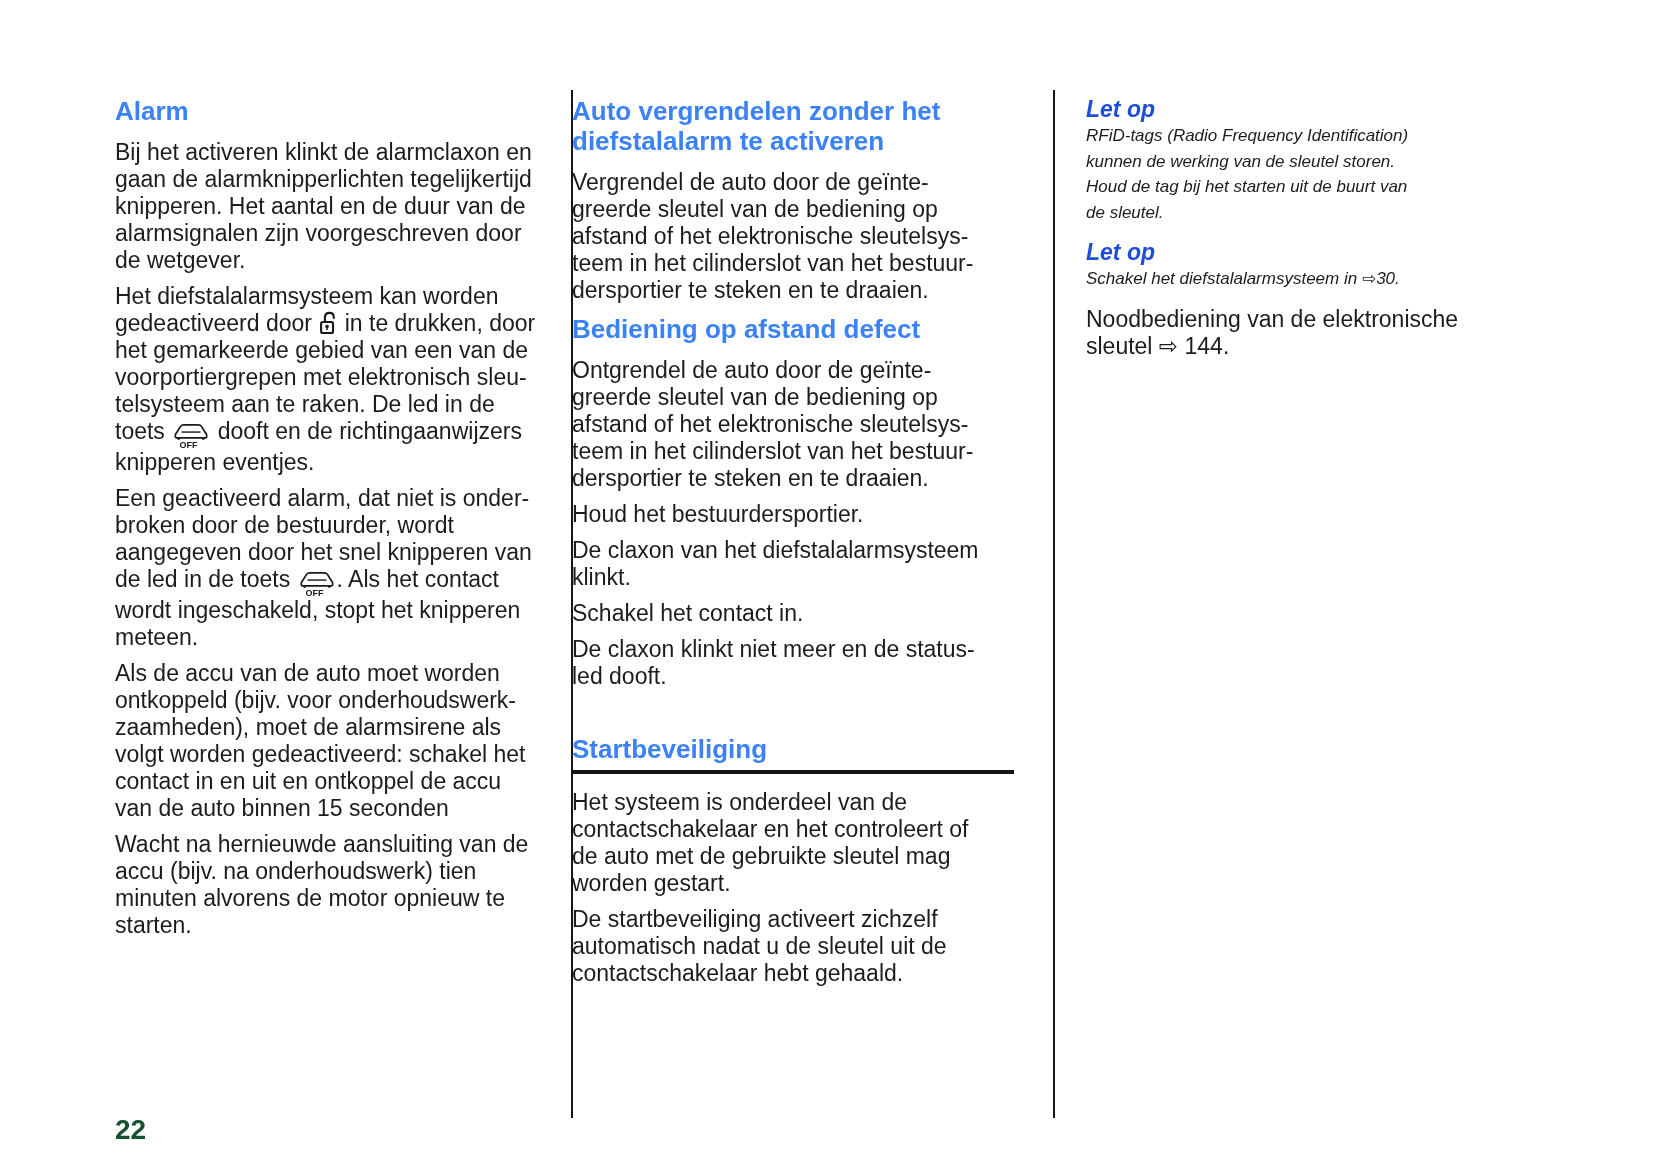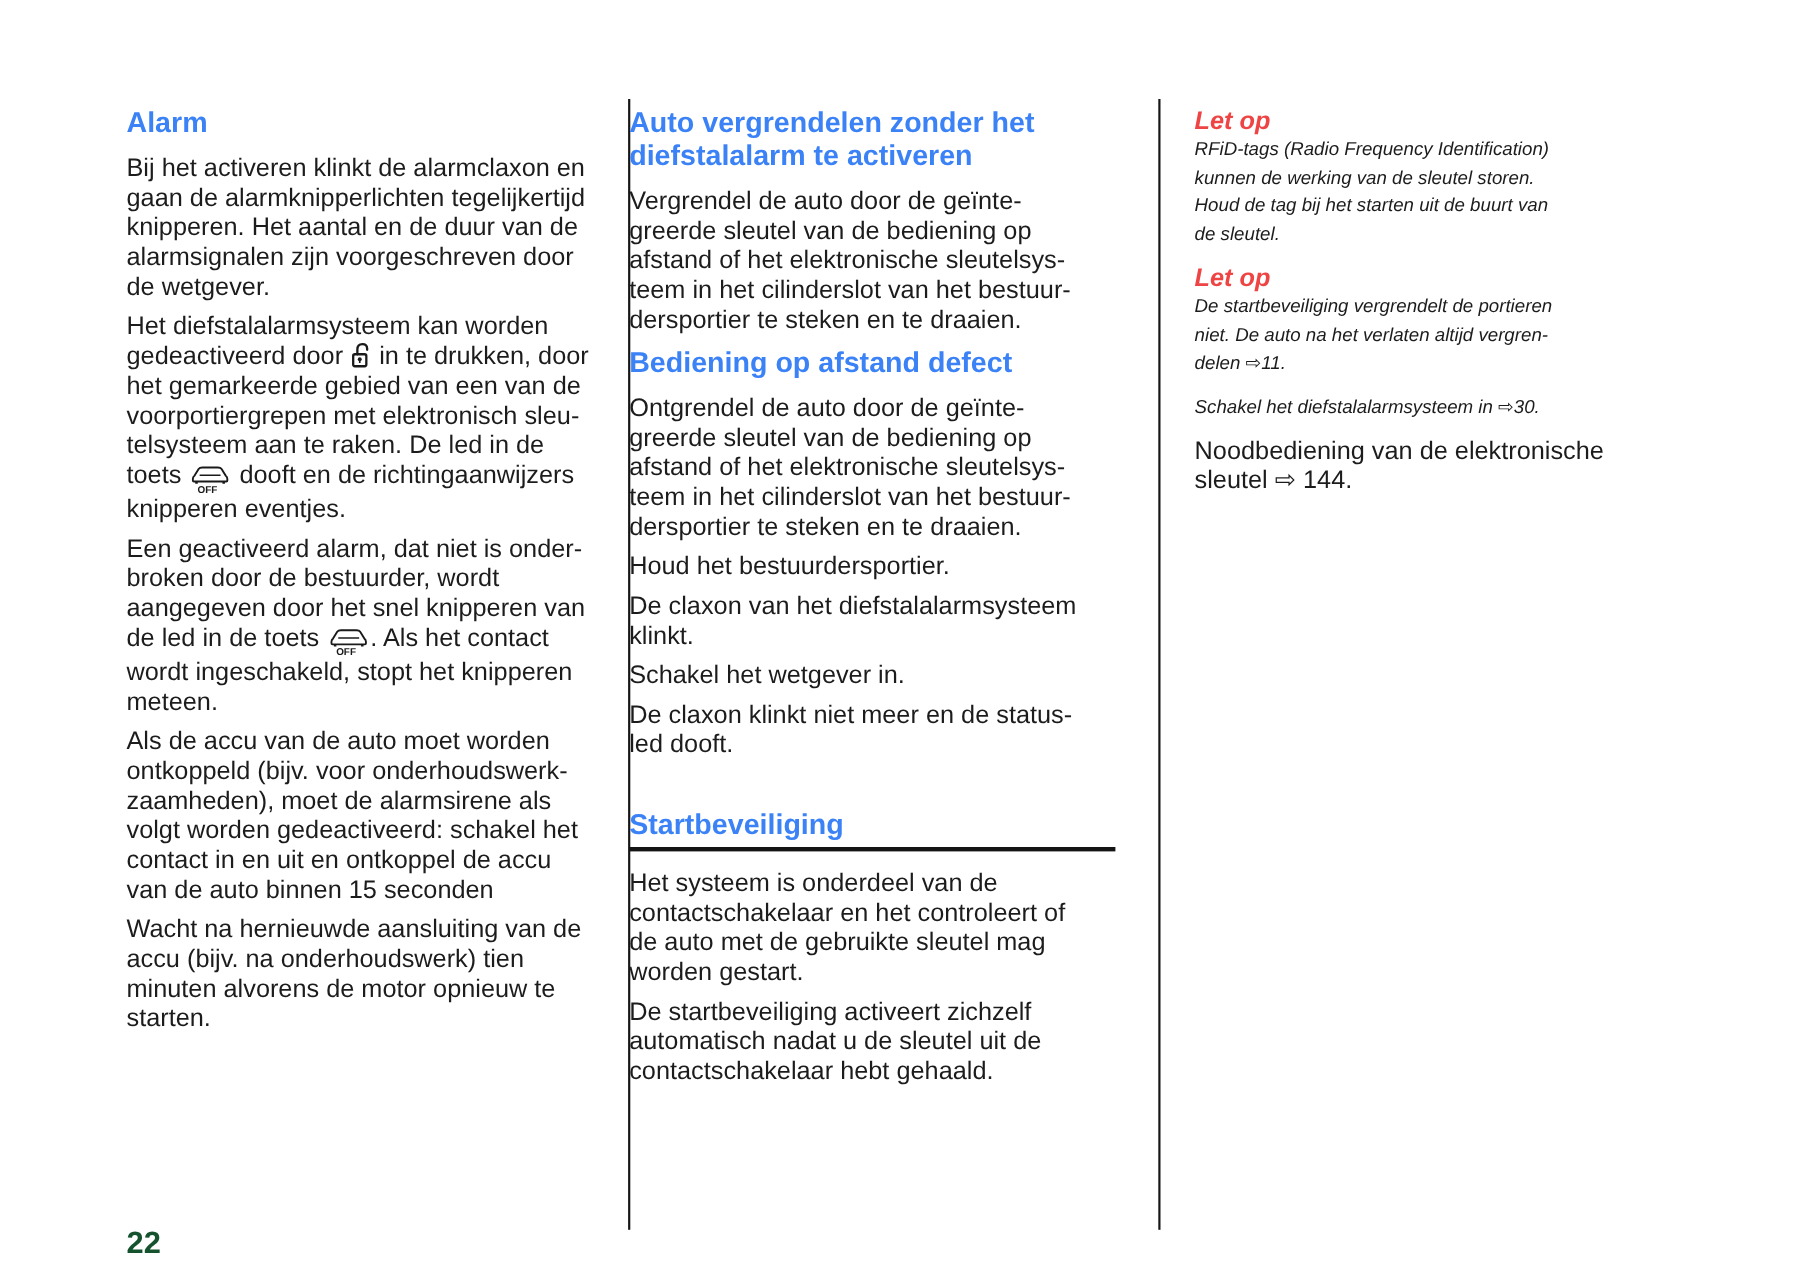--- a/index.html
+++ b/index.html
@@ -40,21 +40,21 @@
   }
   p.body {
     font-size: 23px; line-height: 27px;
     margin: 0 0 9px 0;
     white-space: pre-line;
   }
   .note-title {
     font-size: 23px; line-height: 26px;
     font-weight: bold; font-style: italic;
     margin: 0 0 1px 0;
-    color: #ef4444;
+    color: #1d4ed8;
   }
   p.note-body {
     font-size: 17px; line-height: 25.5px;
     font-style: italic;
     margin: 0 0 14px 0;
     white-space: pre-line;
   }
   p.p-last {
     font-size: 23px; line-height: 27px;
     margin: 10px 0 0 0;
@@ -139,21 +139,21 @@
 dersportier te steken en te draaien.</p>
   <h2>Bediening op afstand defect</h2>
   <p class="body">Ontgrendel de auto door de geïnte-
 greerde sleutel van de bediening op
 afstand of het elektronische sleutelsys-
 teem in het cilinderslot van het bestuur-
 dersportier te steken en te draaien.</p>
   <p class="body">Houd het bestuurdersportier.</p>
   <p class="body">De claxon van het diefstalalarmsysteem
 klinkt.</p>
-  <p class="body">Schakel het wetgever in.</p>
+  <p class="body">Schakel het contact in.</p>
   <p class="body">De claxon klinkt niet meer en de status-
 led dooft.</p>
   <h2 class="rule">Startbeveiliging</h2>
   <p class="body">Het systeem is onderdeel van de
 contactschakelaar en het controleert of
 de auto met de gebruikte sleutel mag
 worden gestart.</p>
   <p class="body">De startbeveiliging activeert zichzelf
 automatisch nadat u de sleutel uit de
 contactschakelaar hebt gehaald.</p>
@@ -161,21 +161,18 @@
 
 <div class="vdiv" id="div2"></div>
 
 <section class="col" id="col3">
   <div class="note-title">Let op</div>
   <p class="note-body">RFiD-tags (Radio Frequency Identification)
 kunnen de werking van de sleutel storen.
 Houd de tag bij het starten uit de buurt van
 de sleutel.</p>
   <div class="note-title">Let op</div>
-  <p class="note-body">De startbeveiliging vergrendelt de portieren
-niet. De auto na het verlaten altijd vergren-
-delen ⇨11.</p>
   <p class="note-body">Schakel het diefstalalarmsysteem in ⇨30.</p>
   <p class="p-last">Noodbediening van de elektronische
 sleutel ⇨ 144.</p>
 </section>
 
 <div class="page-number">22</div>
 
 </body></html>

